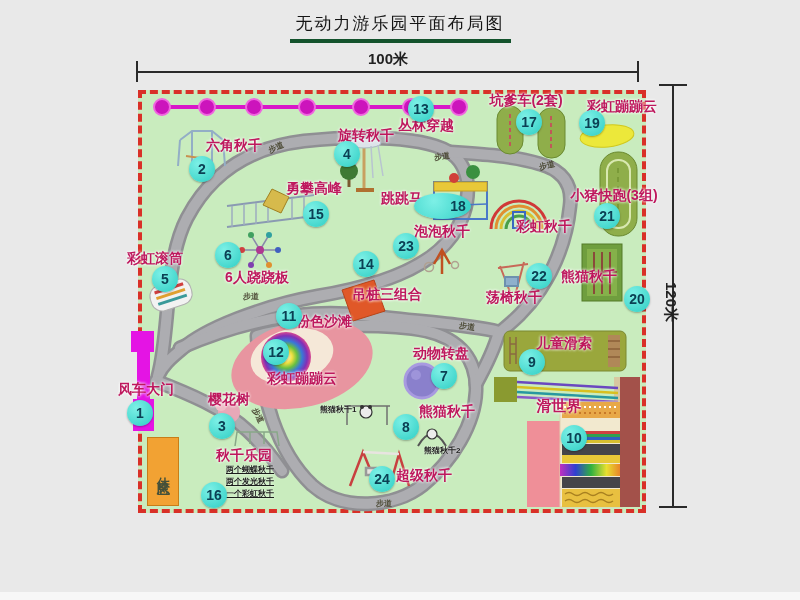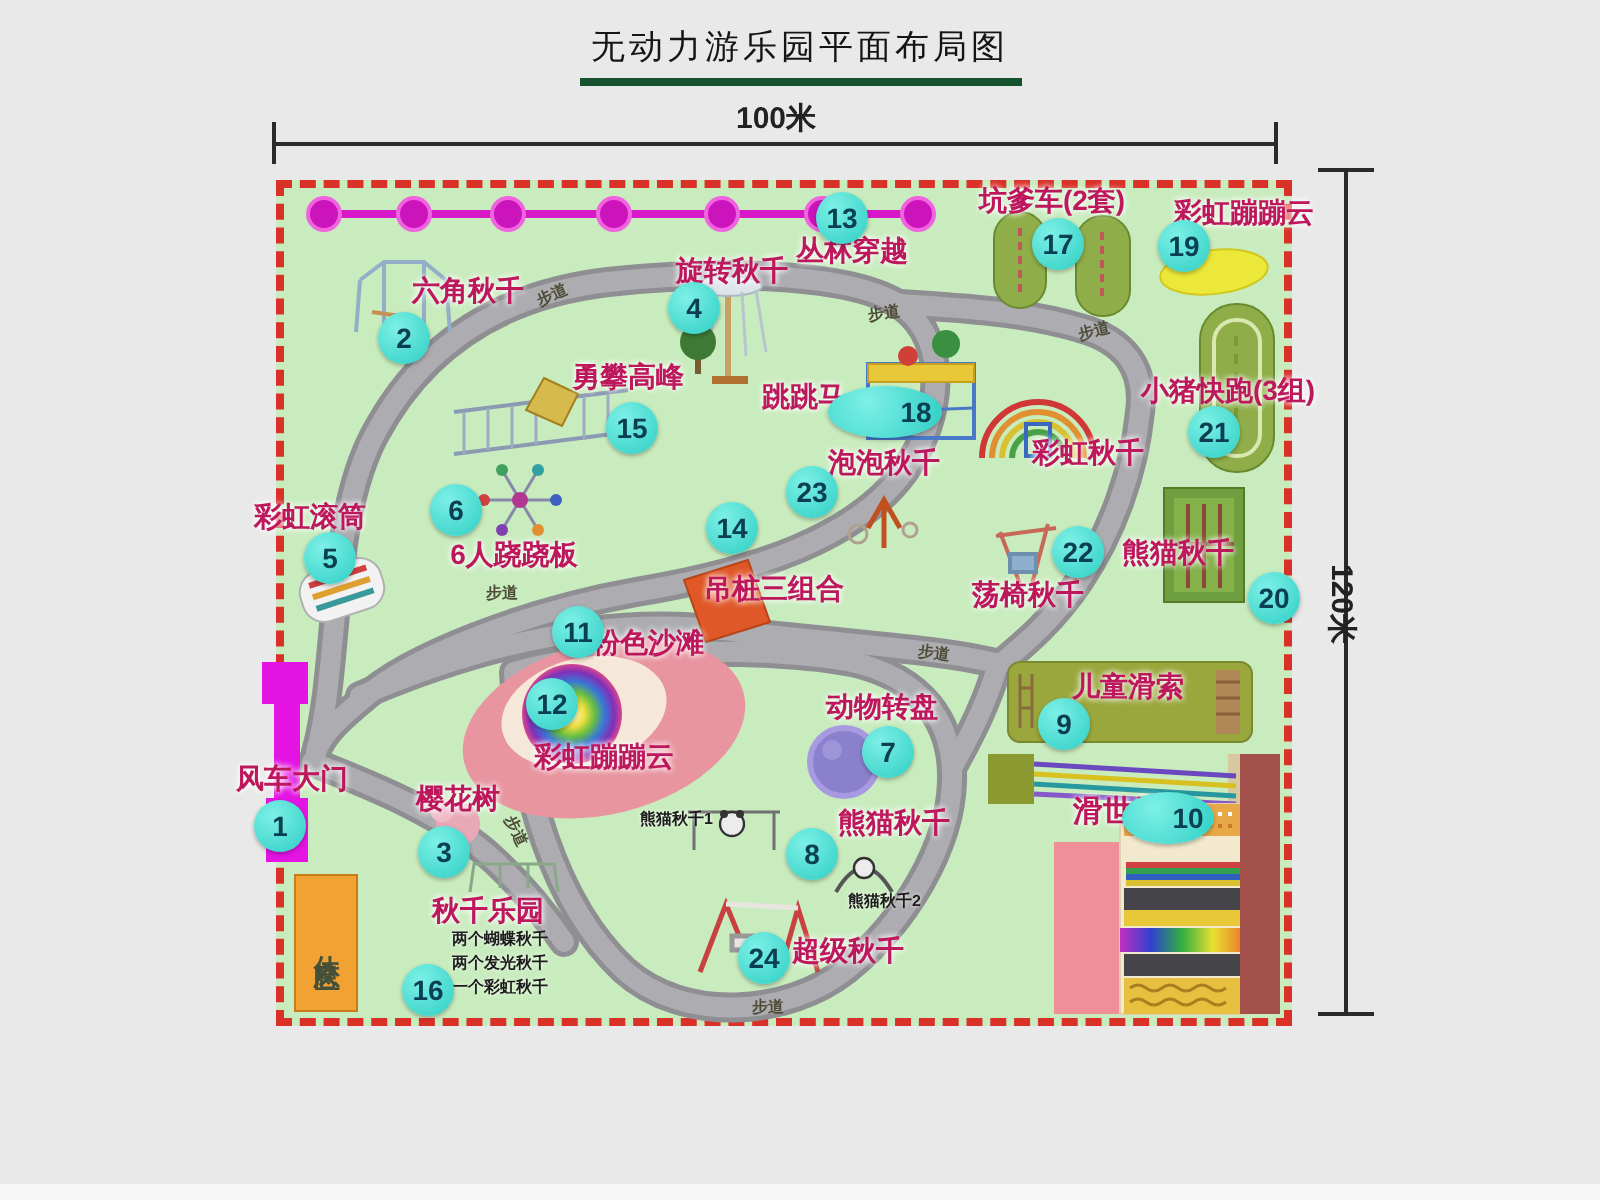--- a/index.html
+++ b/index.html
@@ -24,21 +24,21 @@
     color:#be185d;font-size:14px;z-index:18;
     text-shadow:0 0 3px rgba(255,255,255,.9),0 0 3px rgba(255,255,255,.9);}
   .badge{position:absolute;width:26px;height:26px;border-radius:50%;
     background:radial-gradient(circle at 35% 30%,#7df0e6,#2ecec4);
     color:#0b4054;font-size:14px;font-weight:bold;display:flex;align-items:center;justify-content:center;
     z-index:20;box-shadow:0 1px 2px rgba(0,0,0,.3);}
   .walk{position:absolute;font-size:8px;font-weight:bold;color:#4e4c38;z-index:17;white-space:nowrap;}
   .sub{position:absolute;font-size:8px;font-weight:bold;color:#1c1c1c;white-space:nowrap;z-index:18;
     text-shadow:0 0 2px rgba(255,255,255,.8);}
   .notes{position:absolute;left:84px;top:370px;font-size:8px;font-weight:bold;color:#1c1c1c;
-    line-height:12px;z-index:18;text-shadow:0 0 2px rgba(255,255,255,.8);}
+    line-height:12px;z-index:18;text-shadow:0 0 2px rgba(255,255,255,.8);text-decoration:underline;}
 
   
   .rest{position:absolute;left:5px;top:343px;width:30px;height:67px;background:#f2a233;
     border:1px solid #c87d18;z-index:16;display:flex;align-items:center;justify-content:center;}
   .rest span{writing-mode:vertical-rl;font-size:13px;font-weight:bold;color:#44503a;letter-spacing:3px;}
 
   
   .wm-co{position:absolute;left:243px;top:246px;font-size:42px;font-weight:bold;letter-spacing:5px;
     color:rgba(70,165,70,.33);z-index:24;white-space:nowrap;}
   .wm-ph{position:absolute;left:172px;top:290px;font-size:37px;font-weight:bold;letter-spacing:1px;
@@ -343,21 +343,21 @@
 
     <div class="badge" style="left:-15px;top:306px;">1</div>
     <div class="badge" style="left:47px;top:62px;">2</div>
     <div class="badge" style="left:67px;top:319px;">3</div>
     <div class="badge" style="left:192px;top:47px;">4</div>
     <div class="badge" style="left:10px;top:172px;">5</div>
     <div class="badge" style="left:73px;top:148px;">6</div>
     <div class="badge" style="left:289px;top:269px;">7</div>
     <div class="badge" style="left:251px;top:320px;">8</div>
     <div class="badge" style="left:377px;top:255px;">9</div>
-    <div class="badge" style="left:419px;top:302px;padding-left:20px;">10</div>
+    <div class="badge" style="left:419px;top:331px;">10</div>
     <div class="badge" style="left:134px;top:209px;">11</div>
     <div class="badge" style="left:121px;top:245px;">12</div>
     <div class="badge" style="left:266px;top:2px;">13</div>
     <div class="badge" style="left:211px;top:157px;">14</div>
     <div class="badge" style="left:161px;top:107px;">15</div>
     <div class="badge" style="left:59px;top:388px;">16</div>
     <div class="badge" style="left:374px;top:15px;">17</div>
     <div class="badge" style="left:272px;top:99px;padding-left:31px;">18</div>
     <div class="badge" style="left:437px;top:16px;">19</div>
     <div class="badge" style="left:466px;top:192px;margin-left:16px;">20</div>

